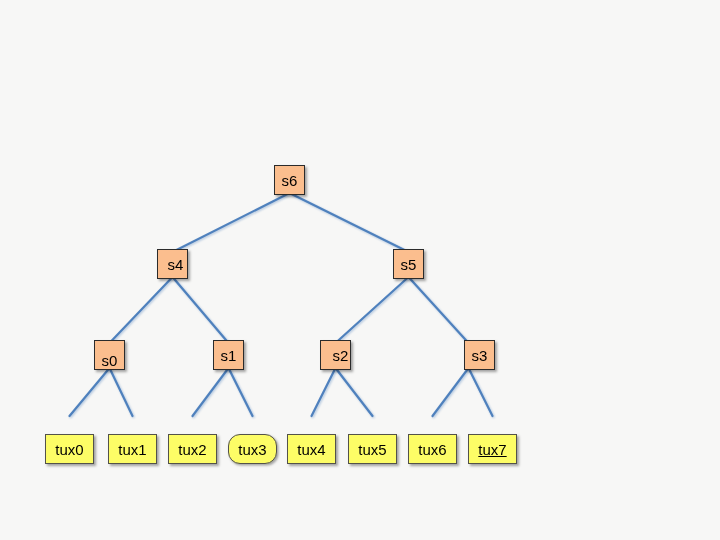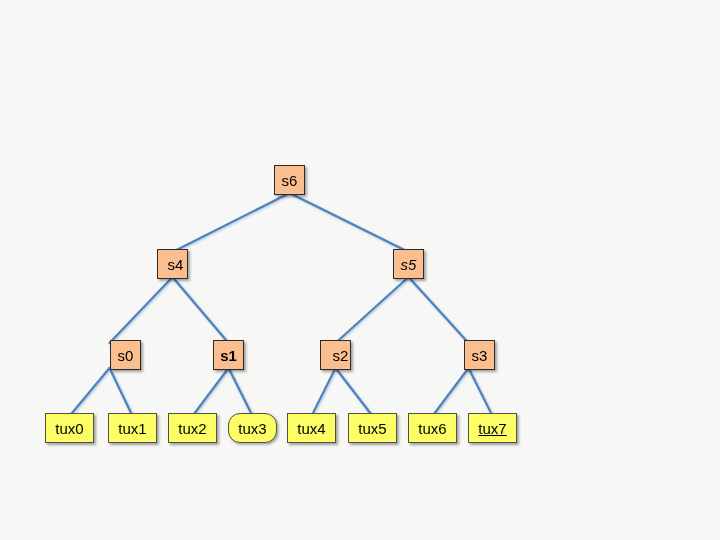--- a/index.html
+++ b/index.html
@@ -33,27 +33,28 @@
   }
   .node.internal{
     width:31px;height:30px;
     background:var(--internal_fill,#fbbe8e);
     border:1px solid var(--internal_border,#2b2b2b);
   }
   .node.leaf{
     width:49px;height:30px;
     background:var(--leaf_fill,#fdfd66);
     border:1px solid var(--leaf_border,#53524a);
+    margin-top:21px;
   }
   
   .pos-s6{left:274px;top:165px;}
   .pos-s4{left:157px;top:249px;padding-left:6px;}
-  .pos-s5{left:393px;top:249px;font-style:italic;}
-  .pos-s0{left:110px; top:340px;}
-  .pos-s1{left:213px;top:340px;font-weight:bold;}
+  .pos-s5{left:393px;top:249px;}
+  .pos-s0{left:94px; top:340px;align-items:flex-end;}
+  .pos-s1{left:213px;top:340px;}
   .pos-s2{left:320px;top:340px;padding-left:10px;}
   .pos-s3{left:464px;top:340px;}
   .pos-tux0{left:45px; top:413px;}
   .pos-tux1{left:108px;top:413px;}
   .pos-tux2{left:168px;top:413px;}
   .pos-tux3{left:228px;top:413px;border-radius:12px;}
   .pos-tux4{left:287px;top:413px;align-items:center;}
   .pos-tux5{left:348px;top:413px;}
   .pos-tux6{left:408px;top:413px;}
   .pos-tux7{left:468px;top:413px;text-decoration:underline;}

